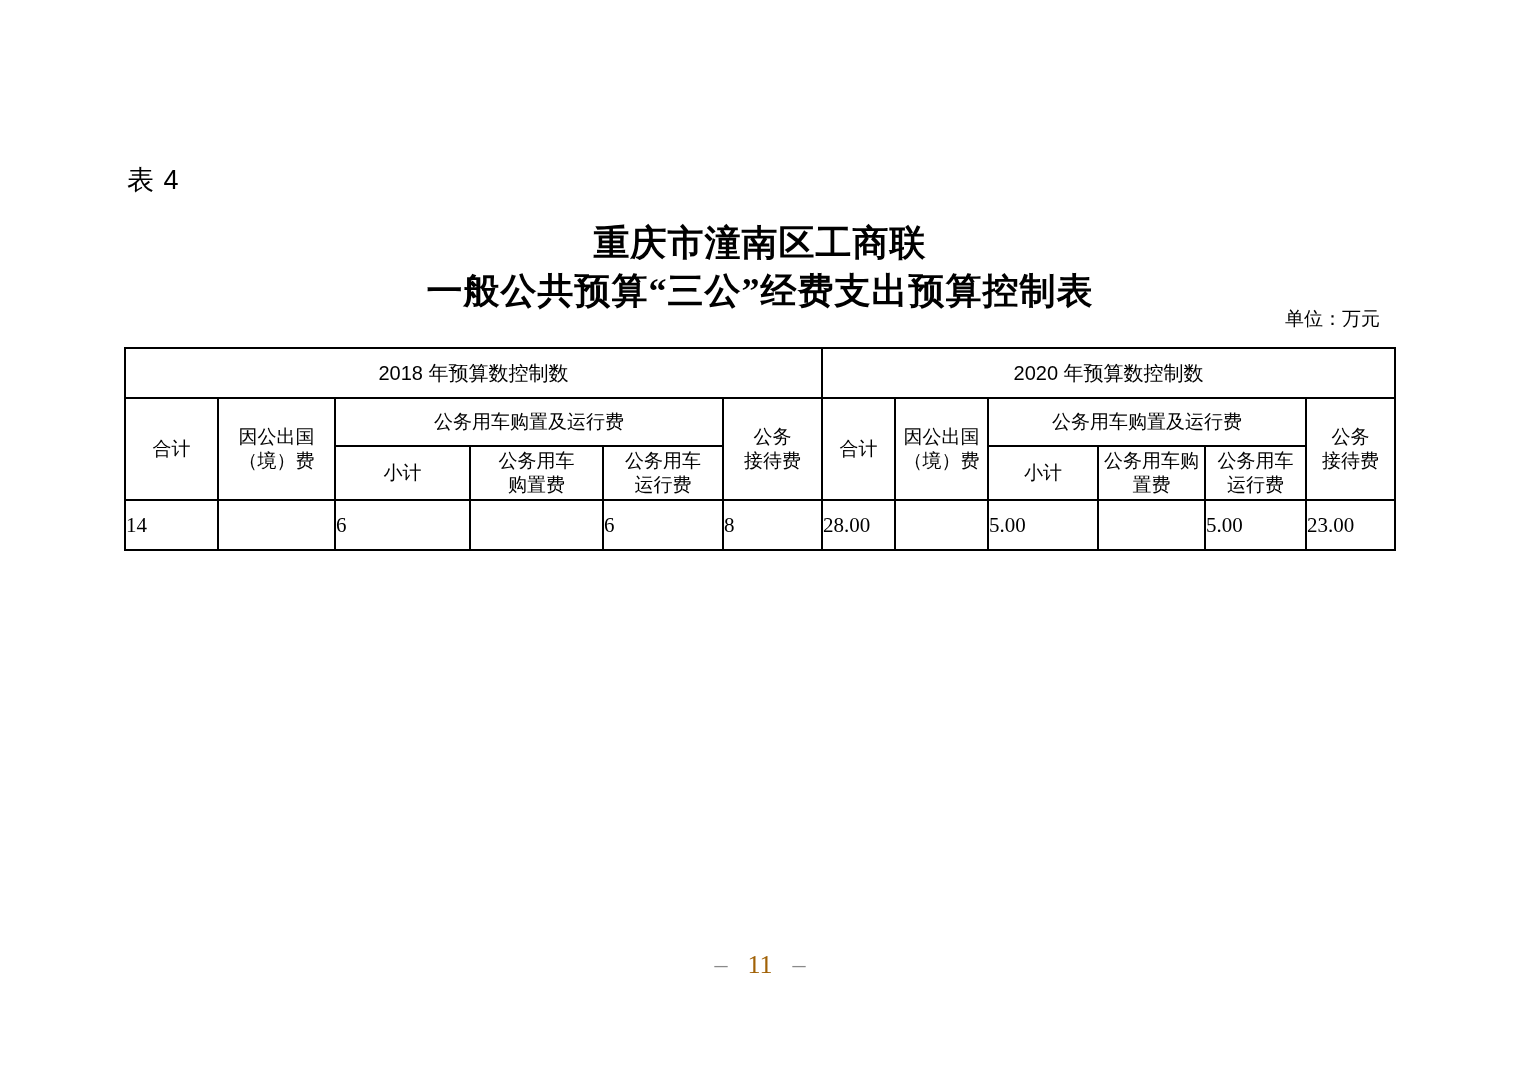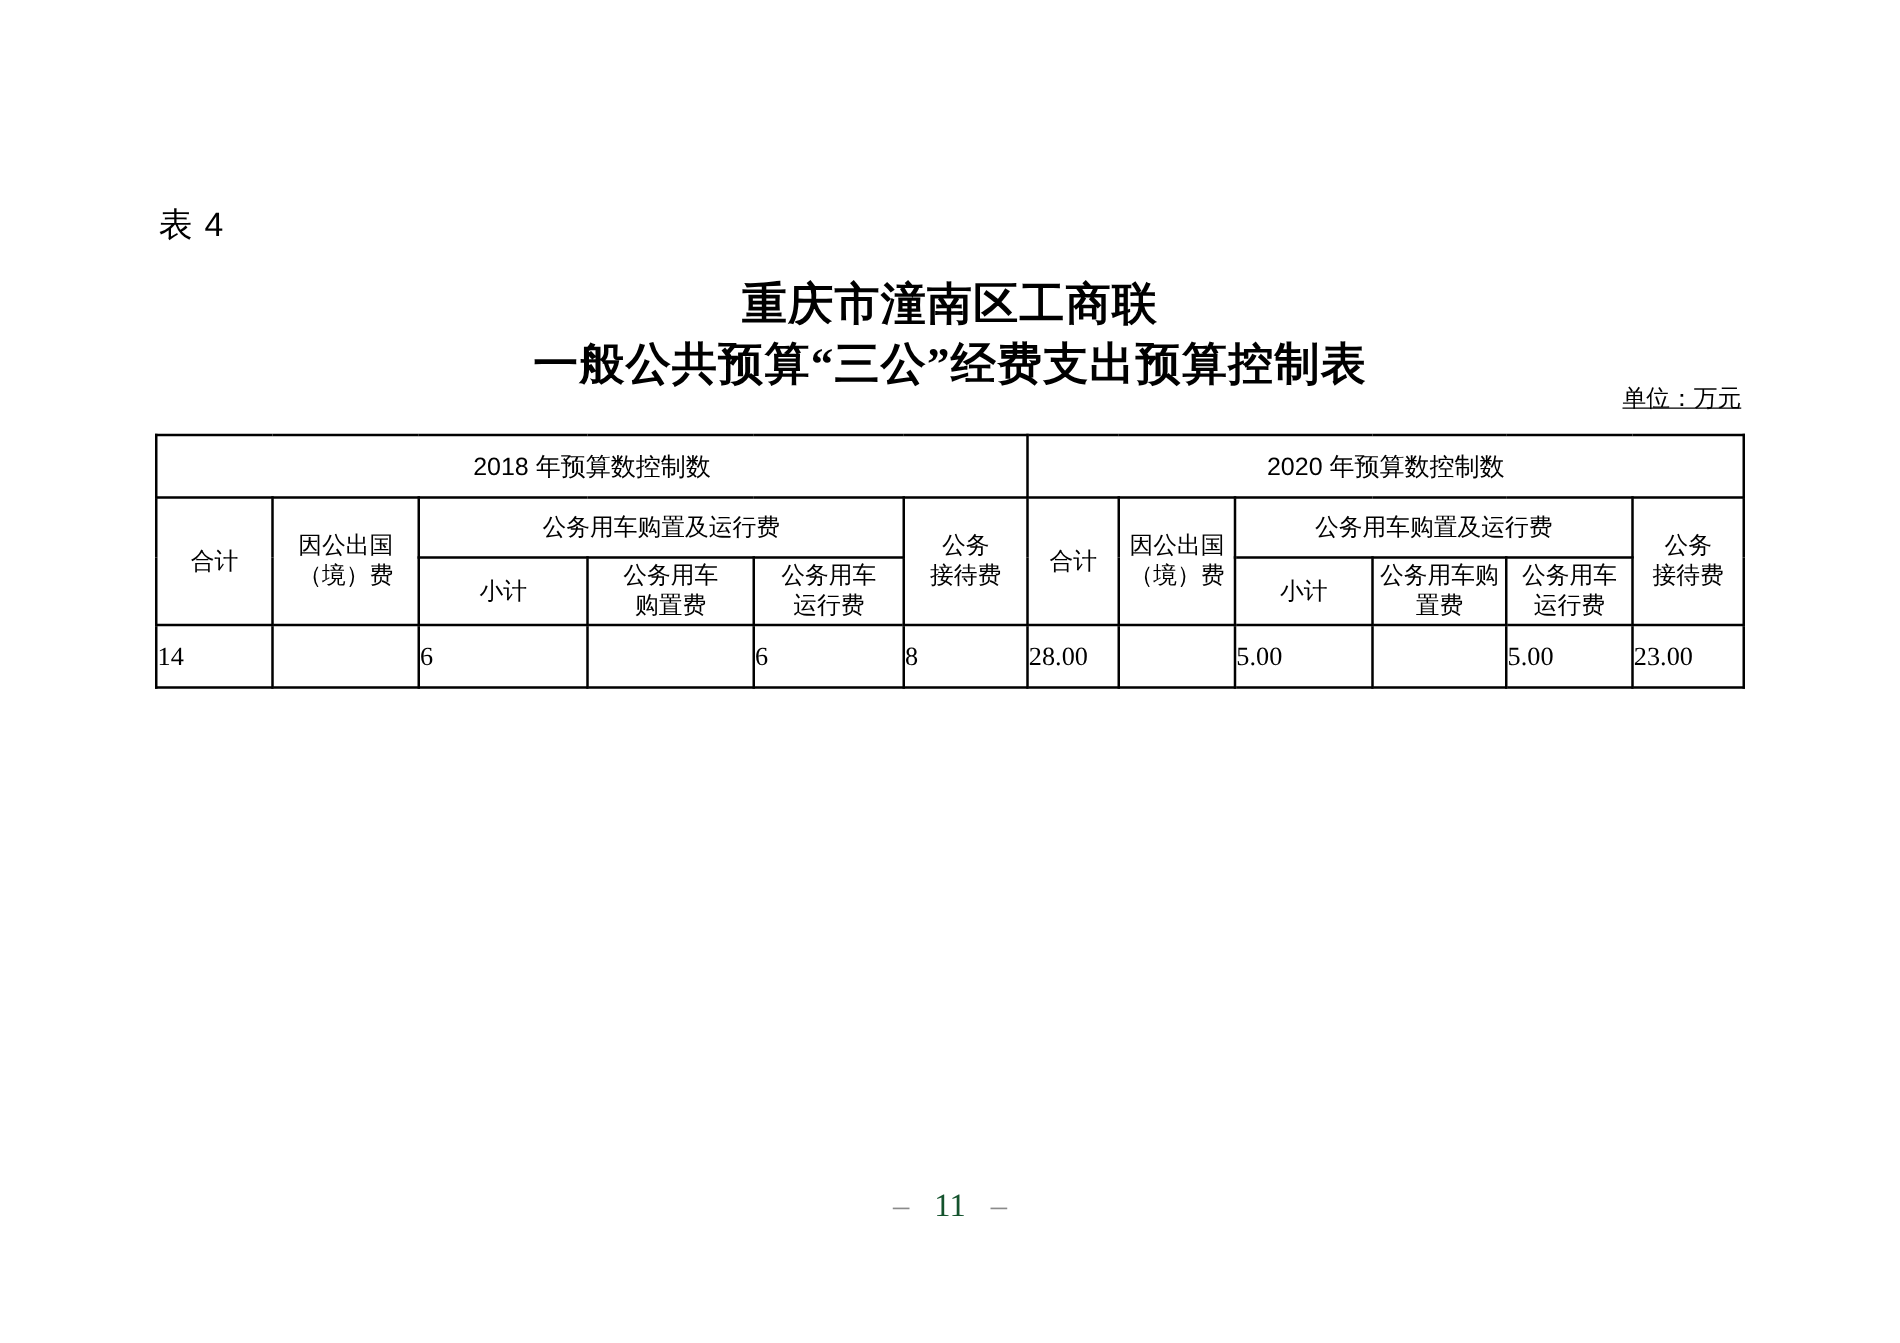--- a/index.html
+++ b/index.html
@@ -27,24 +27,23 @@
     width: 100%;
     text-align: center;
     font-family: "Liberation Serif", serif;
     font-weight: bold;
     font-size: 36px;
     line-height: 48px;
     letter-spacing: 1px;
   }
   .unit-note {
     position: absolute;
-    top: 306px; right: 127px;
+    top: 306px; right: 140px;
     font-family: "Liberation Serif", serif;
     font-size: 19px;
-    text-decoration: underline;
   }
   table.budget {
     position: absolute;
     left: 124px; top: 347px;
     width: 1270px;
     border-collapse: collapse;
     table-layout: fixed;
     border-radius: 22px;
   }
   table.budget th, table.budget td {
@@ -68,21 +67,21 @@
   }
   .footer {
     position: absolute;
     left: 0; top: 950px;
     width: 100%;
     text-align: center;
     font-family: "Liberation Serif", serif;
     font-size: 26px;
   }
   .footer .dash { color: #8a8a8a; }
-  .footer .num { margin: 0 20px; color: #14532d; }
+  .footer .num { margin: 0 20px; color: #a16207; }
 </style>
 </head>
 <body>
 
 <div class="page">
 
   <div class="table-label">表 4</div>
 
   <div class="doc-title">
     <span class="hl" style="display:block;">重庆市潼南区工商联</span>

